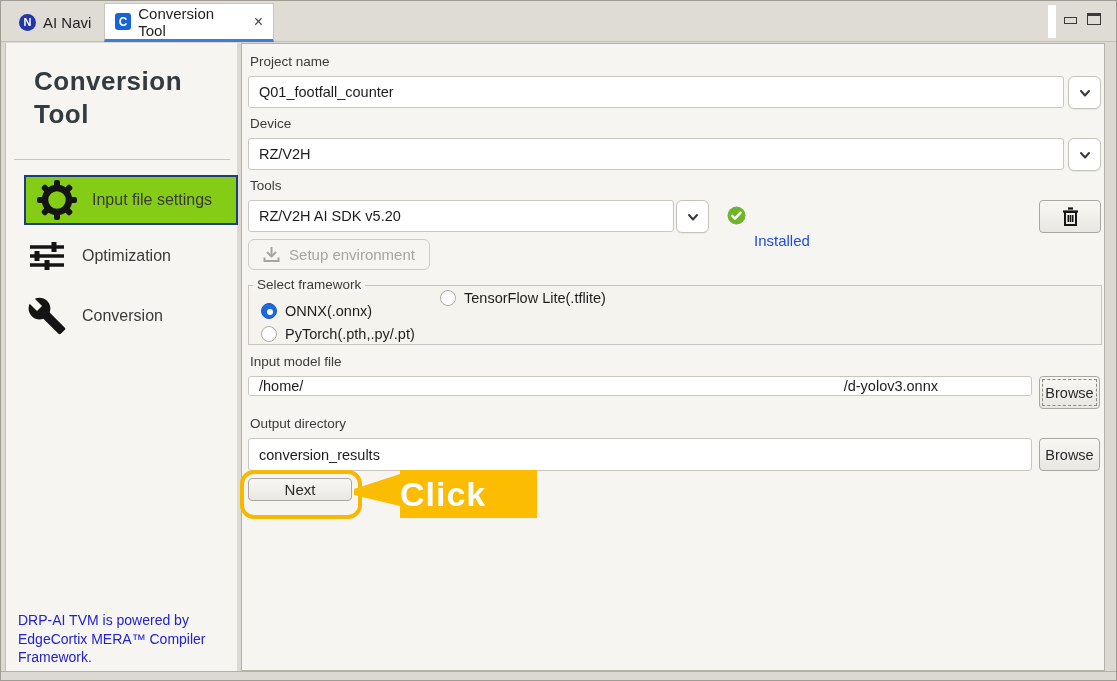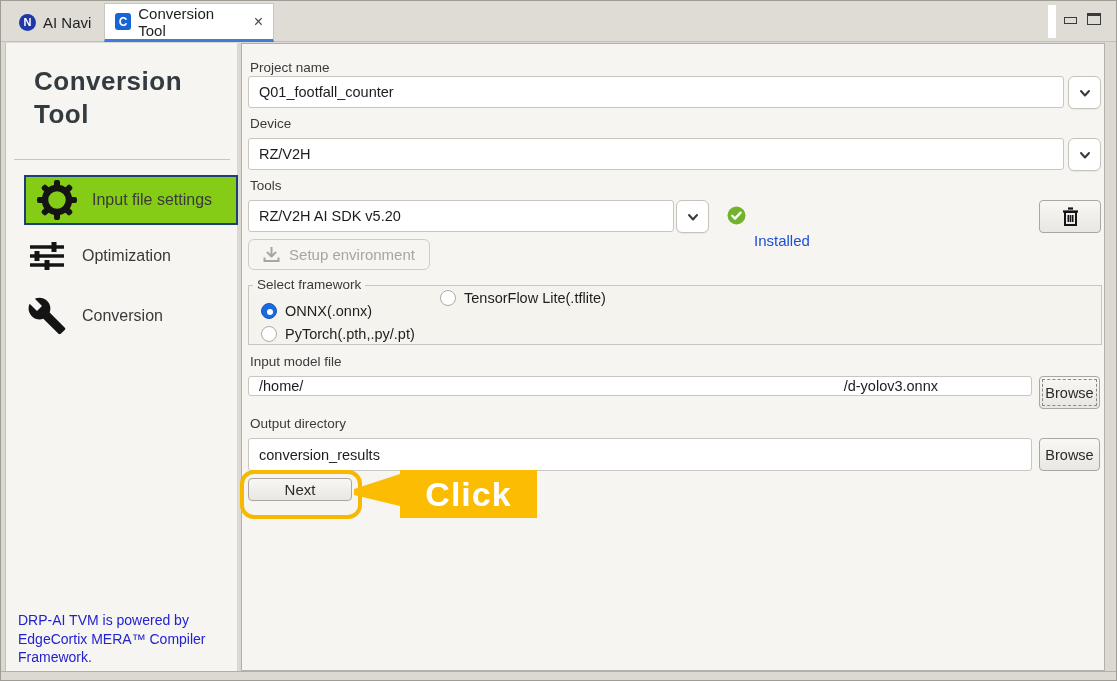--- a/index.html
+++ b/index.html
@@ -46,21 +46,21 @@
           background:#f6f5f1; border:1px solid #b3b0a8; }
   .flabel { position:absolute; left:8px; font-size:13.5px; color:#3b3b3b; }
   .field { position:absolute; background:#ffffff; border:1px solid #c9c6bf; border-radius:3px;
            display:flex; align-items:center; padding:0 10px; font-size:14.5px; color:#1c1c1c; }
   .ddbtn { position:absolute; width:33px; height:33px; background:#ffffff; border:1px solid #c6c3bc;
            border-radius:6px; display:flex; align-items:center; justify-content:center; cursor:pointer;
            box-shadow:0 1px 1px rgba(0,0,0,.06); }
   .pushbtn { background:linear-gradient(#f8f7f4,#e9e7e2); border:1px solid #aaa79f; border-radius:4px;
              display:flex; align-items:center; justify-content:center; font-size:14.5px; color:#2b2b2b; cursor:pointer; }
 
-  .lbl-project { top:16px; } .fld-project { left:6px; top:32px; width:816px; height:32px; } .dd-project { left:826px; top:32px; }
+  .lbl-project { top:10px; } .fld-project { left:6px; top:32px; width:816px; height:32px; } .dd-project { left:826px; top:32px; }
   .lbl-device { top:72px; } .fld-device { left:6px; top:94px; width:816px; height:32px; } .dd-device { left:826px; top:94px; }
   .lbl-tools { top:134px; } .fld-tools { left:6px; top:156px; width:426px; height:32px; } .dd-tools { left:434px; top:156px; }
   .check-ic { position:absolute; left:485px; top:162px; }
   .status-installed { position:absolute; left:512px; top:165px; font-size:15px; color:#1d4ed8;margin-top:23px; }
   .btn-trash { position:absolute; left:797px; top:156px; width:62px; height:33px; }
 
   .btn-setup { position:absolute; left:6px; top:195px; width:182px; height:31px;
                background:transparent; border:1px solid #cfccc5; border-radius:6px;
                display:flex; align-items:center; justify-content:center; gap:9px;
                font-size:15px; color:#a8a5a0; cursor:default; }
@@ -80,21 +80,21 @@
   .inmodel-right { position:absolute; right:93px; }
   .btn-browse1 { position:absolute; left:797px; top:332px; width:61px; height:33px; outline:1px dashed #8b8880; outline-offset:-4px; }
   .lbl-outdir { top:372px; } .fld-outdir { left:6px; top:394px; width:784px; height:33px;text-align:right; }
   .btn-browse2 { position:absolute; left:797px; top:394px; width:61px; height:33px; }
 
   .btn-next { position:absolute; left:6px; top:434px; width:104px; height:23px; font-size:15px; }
   .annot-outline { position:absolute; left:-2px; top:426px; width:122px; height:49px;
                    border:4px solid #f6b800; border-radius:14px; pointer-events:none; }
   .annot-tail { position:absolute; left:110px; top:425px; width:50px; height:55px; pointer-events:none; }
   .annot-box { position:absolute; left:158px; top:426px; width:137px; height:48px; background:#fbbc02;
-               display:flex; align-items:center; justify-content:center; pointer-events:none; }
+               display:flex; align-items:center; justify-content:flex-start; pointer-events:none; }
   .annot-text { color:#ffffff; font-size:34px; font-weight:bold; letter-spacing:1px; }
 
   .bottom-strip { position:absolute; left:0; top:670px; width:1115px; height:10px;
                   background:#dcd9d2; border-top:1px solid #b3b0a8; }
 </style>
 </head>
 <body>
 
 <div class="window">
 

